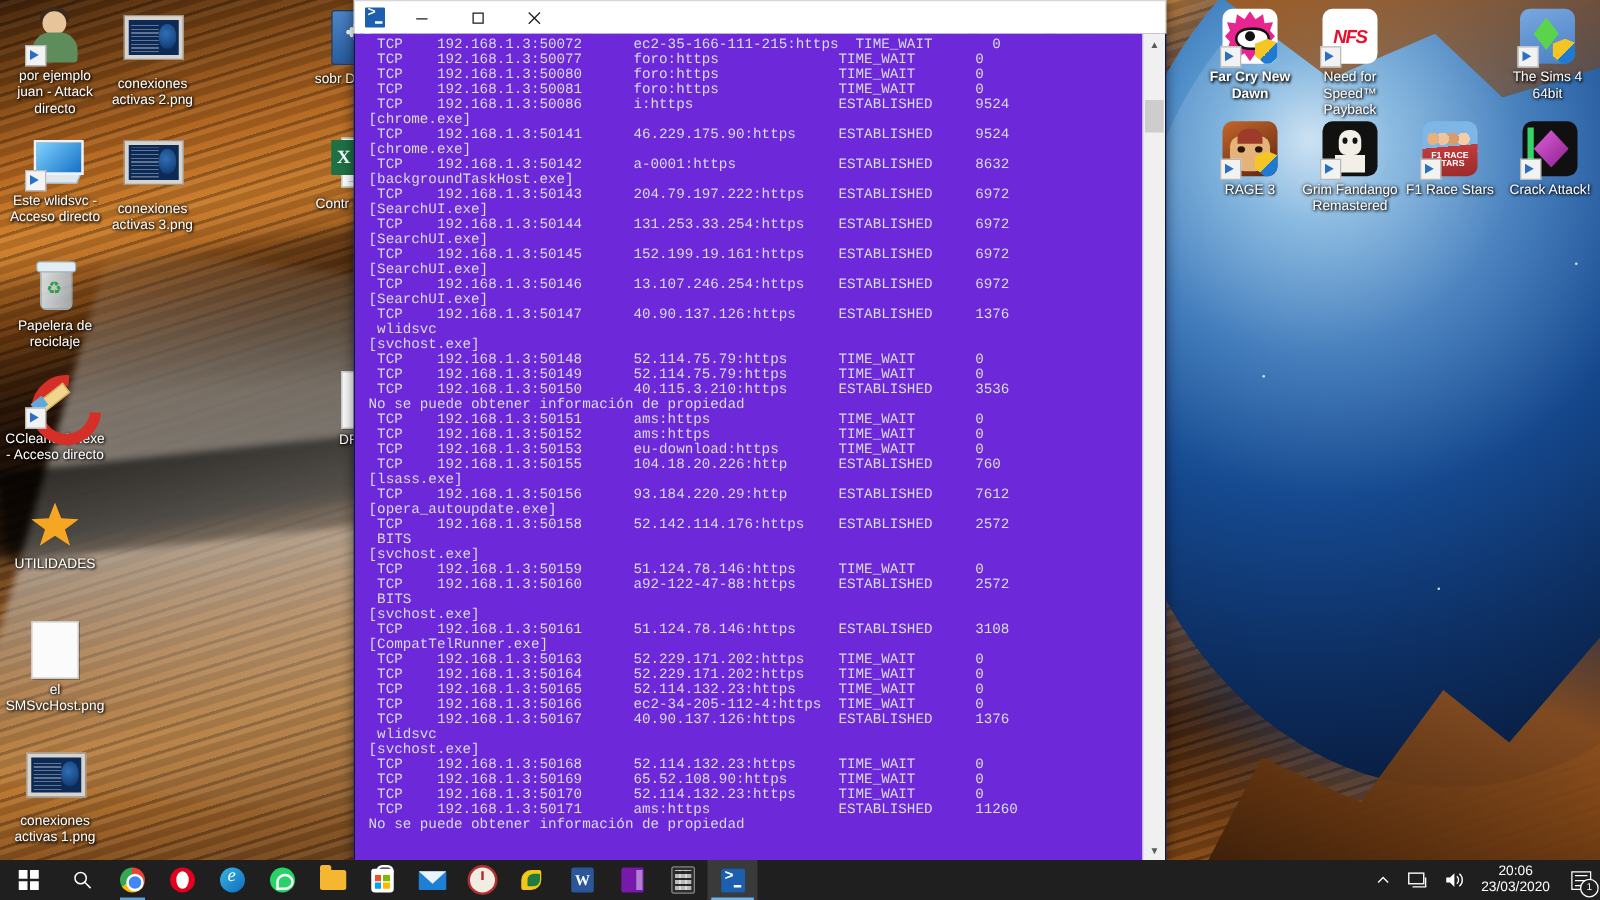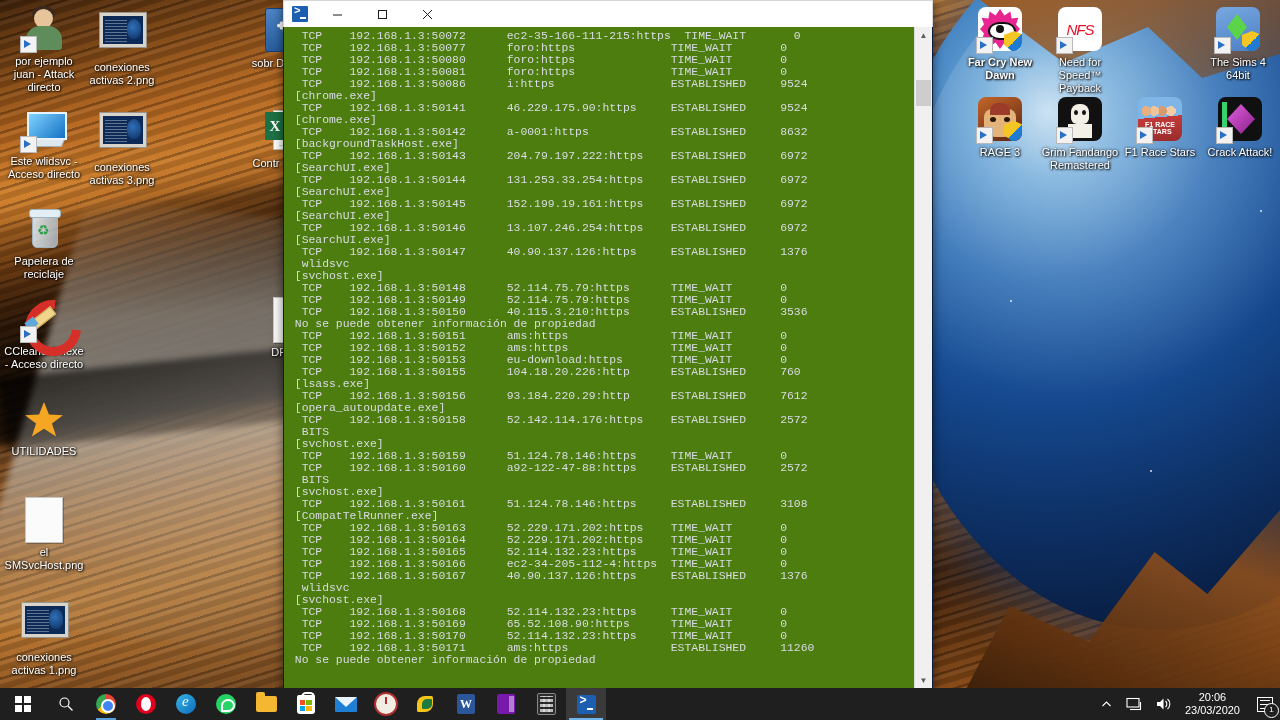--- a/index.html
+++ b/index.html
@@ -187,21 +187,21 @@
     background: linear-gradient(135deg,#f3c623 50%, #1f7ad4 50%);
     clip-path: polygon(50% 0, 100% 18%, 100% 62%, 50% 100%, 0 62%, 0 18%);
   }
   .ic-farcry { background:#ffffff; }
   .ic-farcry .burst { position:absolute; inset:2px; background:#e8258f;
     clip-path: polygon(50% 0,61% 16%,76% 6%,79% 24%,96% 22%,90% 39%,100% 50%,90% 61%,96% 78%,79% 76%,76% 94%,61% 84%,50% 100%,39% 84%,24% 94%,21% 76%,4% 78%,10% 61%,0 50%,10% 39%,4% 22%,21% 24%,24% 6%,39% 16%); }
   .ic-farcry .eye { position:absolute; left:10px; top:15px; width:24px;height:14px;background:#fff;border:2px solid #111;border-radius:50%/60%; }
   .ic-farcry .pupil { position:absolute; left:18px; top:18px; width:8px;height:8px;border-radius:50%;background:#111; }
 
   .ic-nfs { background:#ffffff; display:flex; align-items:center; justify-content:center; }
-  .ic-nfs span { color:#e8102a; font-size:15px; font-weight:normal; font-style:italic; letter-spacing:-1px; }
+  .ic-nfs span { color:#e8102a; font-size:15px; font-weight:bold; font-style:italic; letter-spacing:-1px; }
 
   .ic-sims { background:linear-gradient(160deg,#79a8e0,#4a7fc4); }
   .ic-sims .plumb { position:absolute; left:11px; top:7px; width:20px;height:26px;background:#5bd44b;
     clip-path: polygon(50% 0, 100% 50%, 50% 100%, 0 50%); }
 
   .ic-rage { background:linear-gradient(150deg,#c4662a,#5a2410); }
   .ic-rage .f1 { position:absolute; left:6px; top:12px; width:32px;height:28px;background:#e3b37a; border-radius:8px 8px 12px 12px;}
   .ic-rage .f2 { position:absolute; left:12px; top:6px; width:20px;height:12px;background:#9c3b2a; border-radius:8px 8px 0 0;}
   .ic-rage .e1 { position:absolute; left:12px; top:20px; width:6px;height:5px;background:#2b1708;border-radius:50%;}
   .ic-rage .e2 { position:absolute; left:26px; top:20px; width:6px;height:5px;background:#2b1708;border-radius:50%;}
@@ -268,21 +268,21 @@
     width: 45px; height: 26px;
     display: flex; align-items: center; justify-content: center;
     font-size: 11px; color: #1b1b1b;
     flex: none;
   }
   .wbtn svg { display: block; }
 
   .console-area {
     position: relative;
     height: 663px;
-    background: #4d7c0f;
+    background: #6d28d9;
     display: flex;
     border: 1px solid #0a1e3c;
     border-top: none;
     box-sizing: border-box;
   }
   .console-text {
     flex: 1;
     padding: 3px 0 0 4px;
     font-family: "Liberation Mono", monospace;
     font-size: 11.4px;

